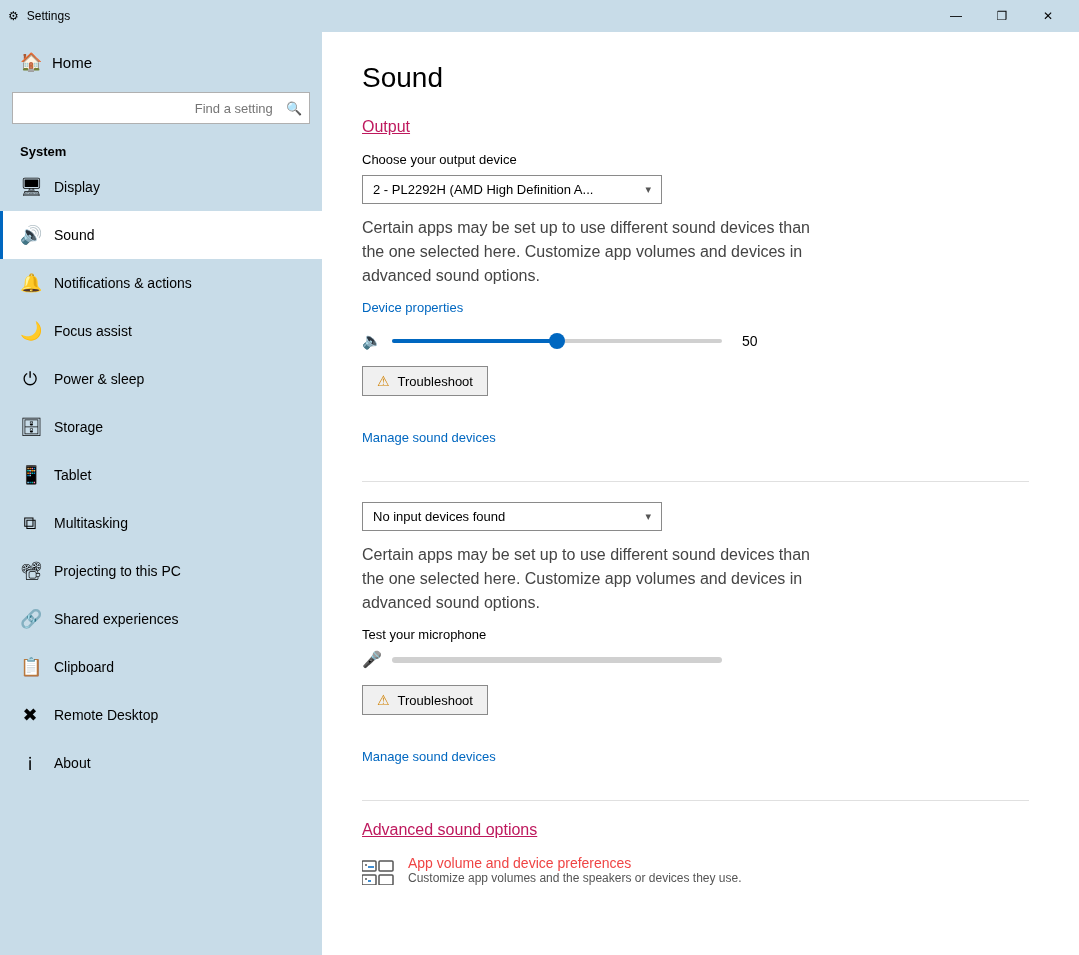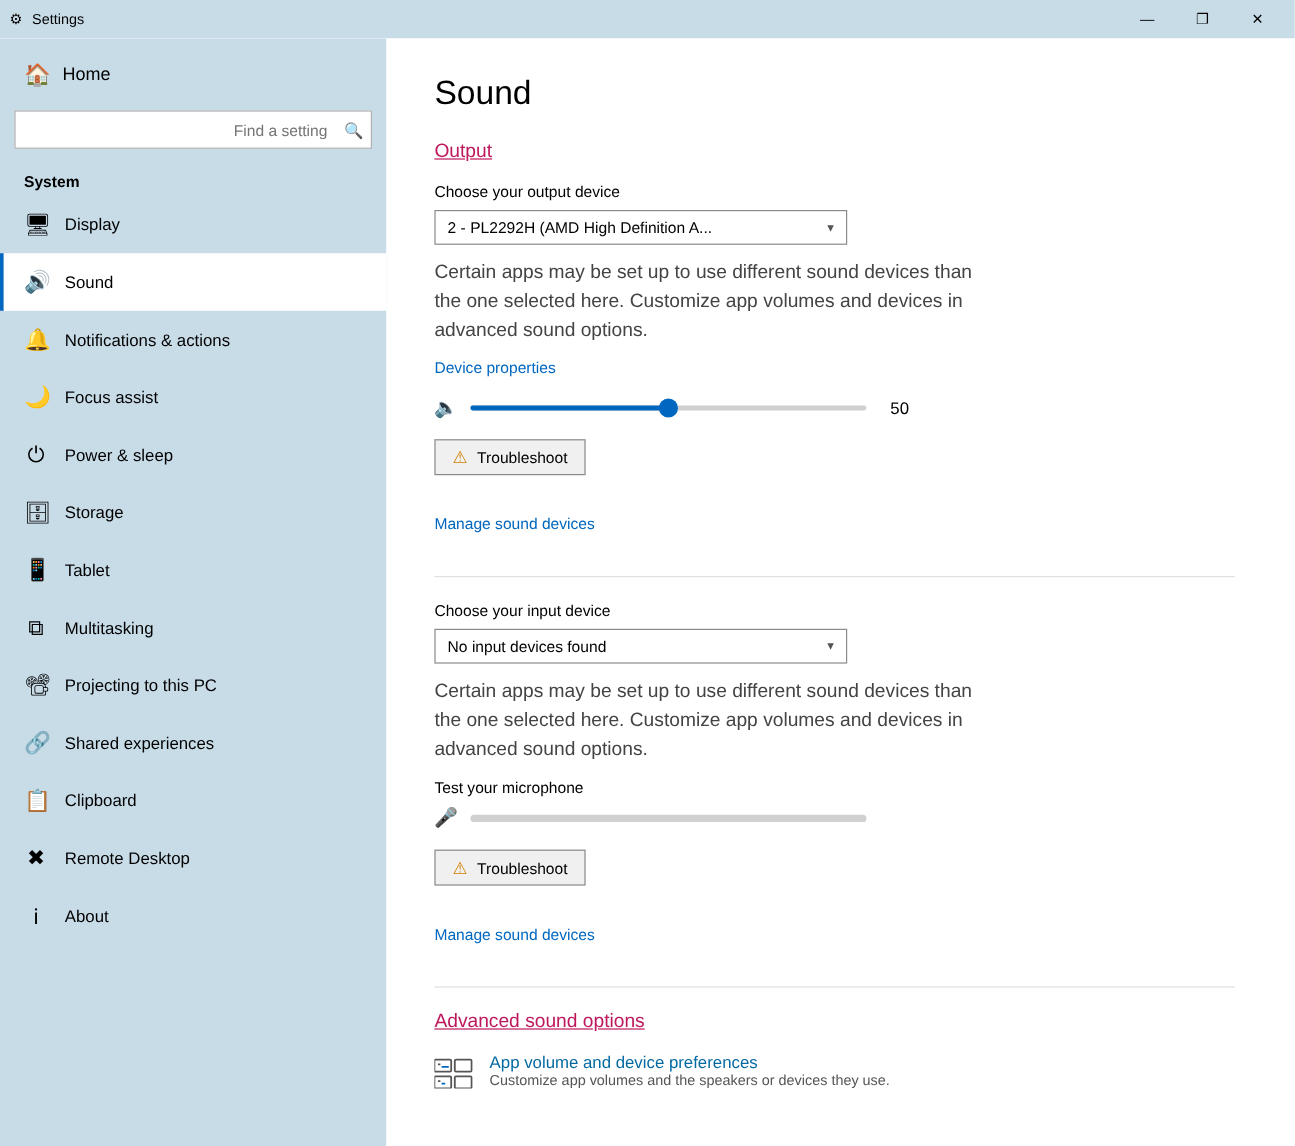--- a/index.html
+++ b/index.html
@@ -54,21 +54,21 @@
     .content {
       flex: 1; background: #fff; overflow-y: auto; padding: 30px 50px 30px 40px;
     }
     .page-title { font-size: 28px; font-weight: 300; color: #000; margin-bottom: 24px; }
     .section-title { font-size: 16px; font-weight: 400; color: #be185d; margin-bottom: 16px; margin-top: 8px; text-decoration: underline; }
 
     
     .label { font-size: 13px; color: #000; margin-bottom: 8px; margin-top: 12px; }
     .dropdown {
       display: flex; align-items: center; justify-content: space-between;
-      border: 1px solid #8a8a8a; padding: 6px 10px; width: 344px;
+      border: 1px solid #8a8a8a; padding: 6px 10px; width: 300px;
       cursor: pointer; background: #fff; font-size: 13px; margin-bottom: 12px;
     }
     .dropdown-arrow { font-size: 11px; color: #555; }
 
     .description { font-size: 16px; color: #444; max-width: 450px; line-height: 1.5; margin-bottom: 10px; }
     .link { color: #0067c0; font-size: 13px; cursor: pointer; text-decoration: none; display: inline-block; margin-bottom: 16px; }
 
     
     .volume-row { display: flex; align-items: center; gap: 10px; margin-bottom: 16px; }
     .volume-icon { font-size: 16px; color: #444; }
@@ -91,21 +91,21 @@
     .warn-icon { color: #d08000; font-size: 14px; }
 
     
     .mic-row { display: flex; align-items: center; gap: 10px; margin-bottom: 16px; }
     .mic-icon { font-size: 16px; color: #888; }
     .mic-bar-track { width: 330px; height: 6px; background: #d0d0d0; border-radius: 3px; }
 
     
     .advanced-item { display: flex; align-items: flex-start; gap: 14px; margin-top: 8px; }
     .advanced-icon-box { font-size: 22px; color: #555; margin-top: 2px; }
-    .advanced-text-title { font-size: 14px; color: #0369a1; }
+    .advanced-text-title { font-size: 14px; color: #ef4444; }
     .advanced-text-desc { font-size: 12px; color: #555; }
 
     .divider { border: none; border-top: 1px solid #e0e0e0; margin: 20px 0; }
   </style>
 </head>
 <body>
 
 <div class="title-bar">
   <div class="title-bar-left">
     <span>⚙</span>
@@ -219,21 +219,20 @@
       <span>Troubleshoot</span>
     </button>
 
     <br>
     <a class="link">Manage sound devices</a>
 
     <hr class="divider">
 
     
 
-    <p class="label">Choose your input device</p>
     <div class="dropdown">
       <span>No input devices found</span>
       <span class="dropdown-arrow">▾</span>
     </div>
 
     <p class="description">Certain apps may be set up to use different sound devices than the one selected here. Customize app volumes and devices in advanced sound options.</p>
 
     <p class="label">Test your microphone</p>
     <div class="mic-row">
       <span class="mic-icon">🎤</span>

